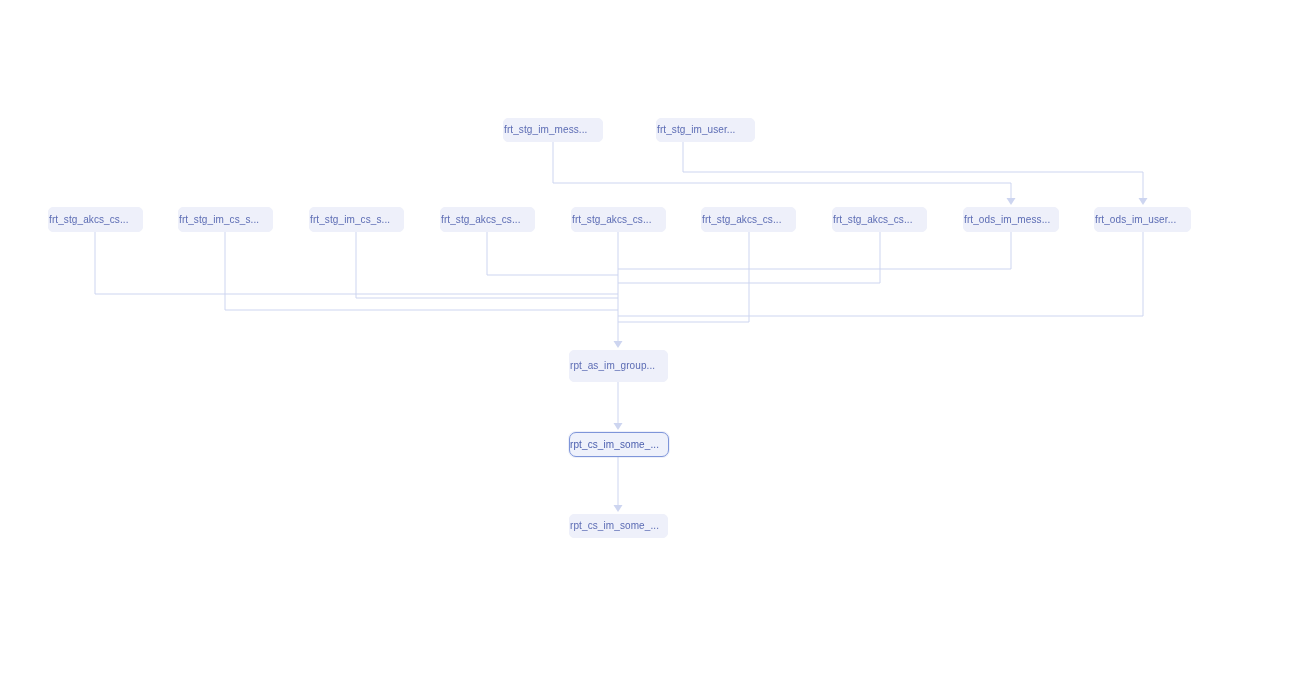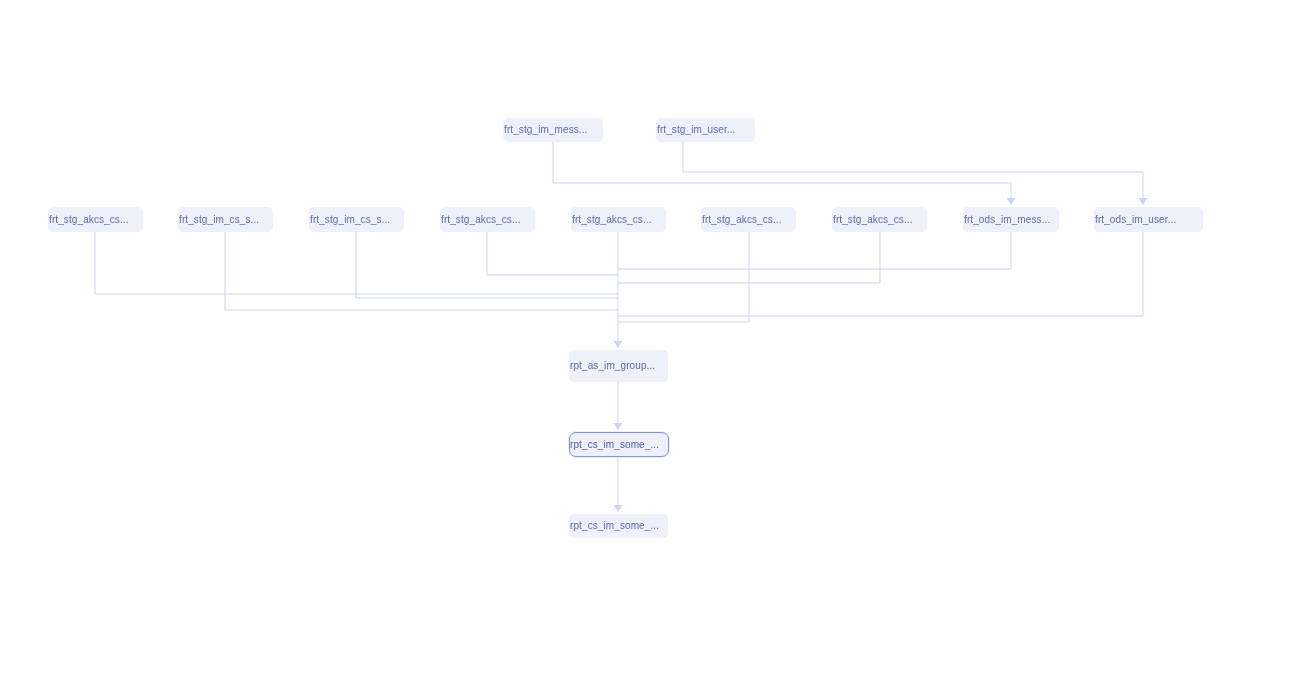--- a/index.html
+++ b/index.html
@@ -123,21 +123,21 @@
     </div>
     <div class="node" style="left: 701px; top: 207px; width: 95px; height: 25px;">
       <span class="node-label">frt_stg_akcs_cs...</span>
     </div>
     <div class="node" style="left: 832px; top: 207px; width: 95px; height: 25px;">
       <span class="node-label">frt_stg_akcs_cs...</span>
     </div>
     <div class="node" style="left: 963px; top: 207px; width: 96px; height: 25px;">
       <span class="node-label">frt_ods_im_mess...</span>
     </div>
-    <div class="node" style="left: 1094px; top: 207px; width: 109px; height: 25px;">
+    <div class="node" style="left: 1094px; top: 207px; width: 97px; height: 25px;">
       <span class="node-label">frt_ods_im_user...</span>
     </div>
     <div class="node" style="left: 569px; top: 350px; width: 99px; height: 32px;">
       <span class="node-label">rpt_as_im_group...</span>
     </div>
     <div class="node selected" style="left: 569px; top: 432px; width: 100px; height: 25px;">
       <span class="node-label">rpt_cs_im_some_...</span>
     </div>
     <div class="node" style="left: 569px; top: 514px; width: 99px; height: 24px;">
       <span class="node-label">rpt_cs_im_some_...</span>

